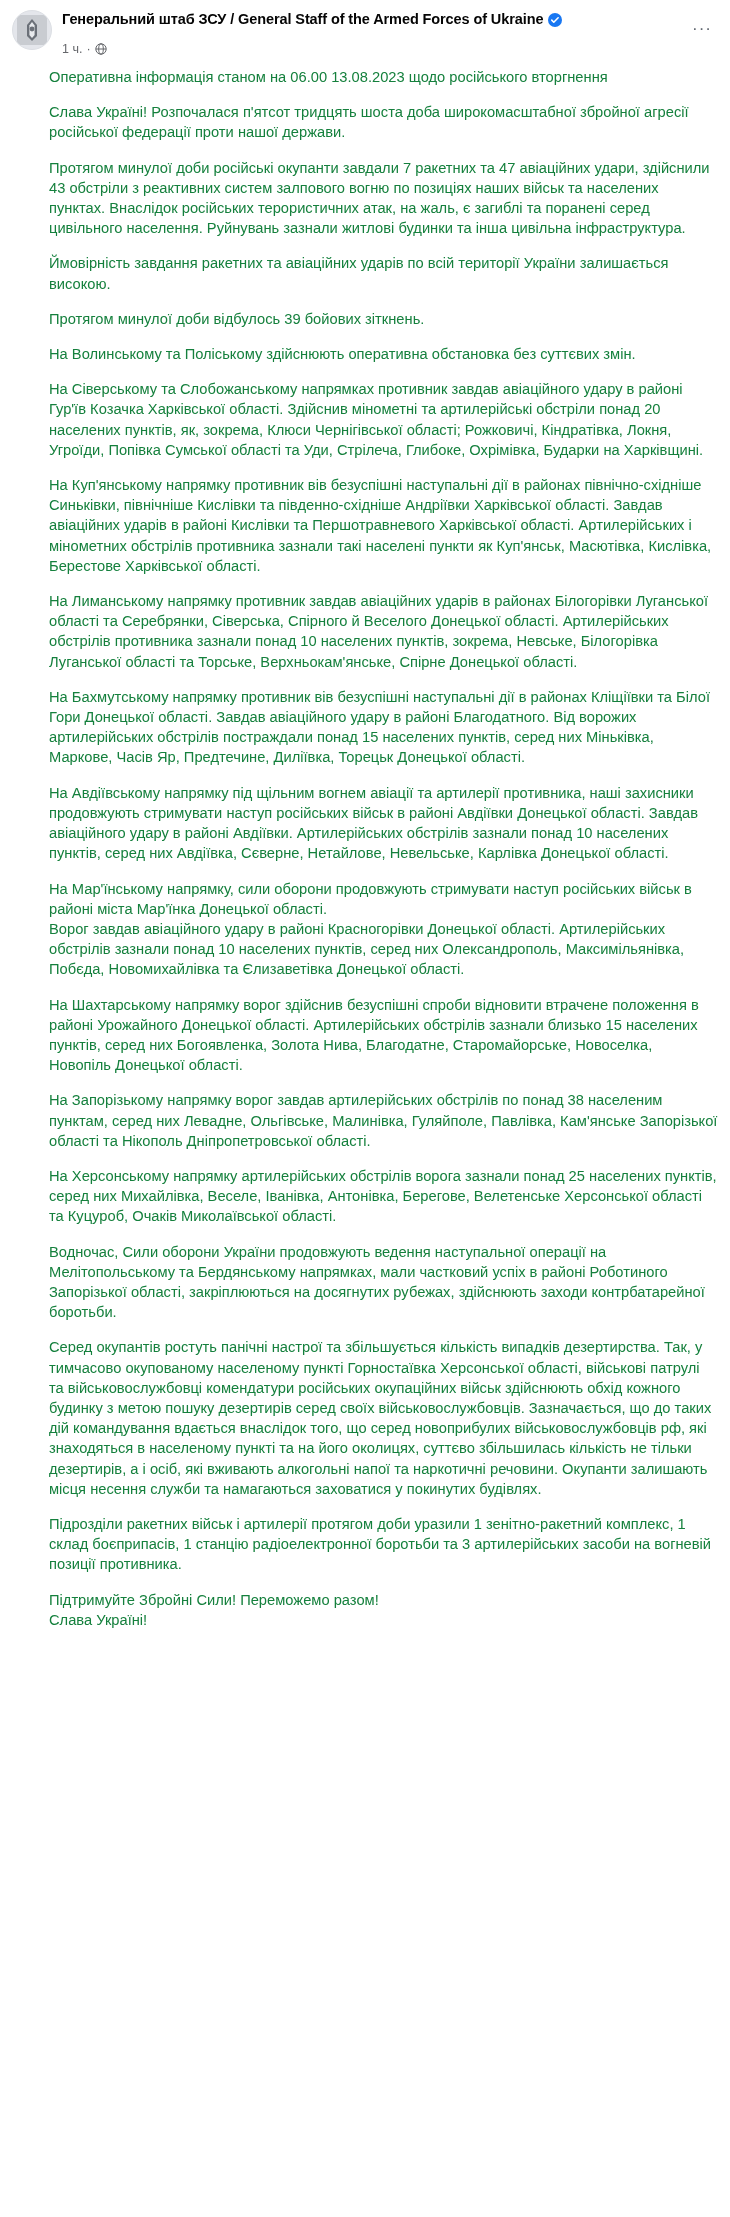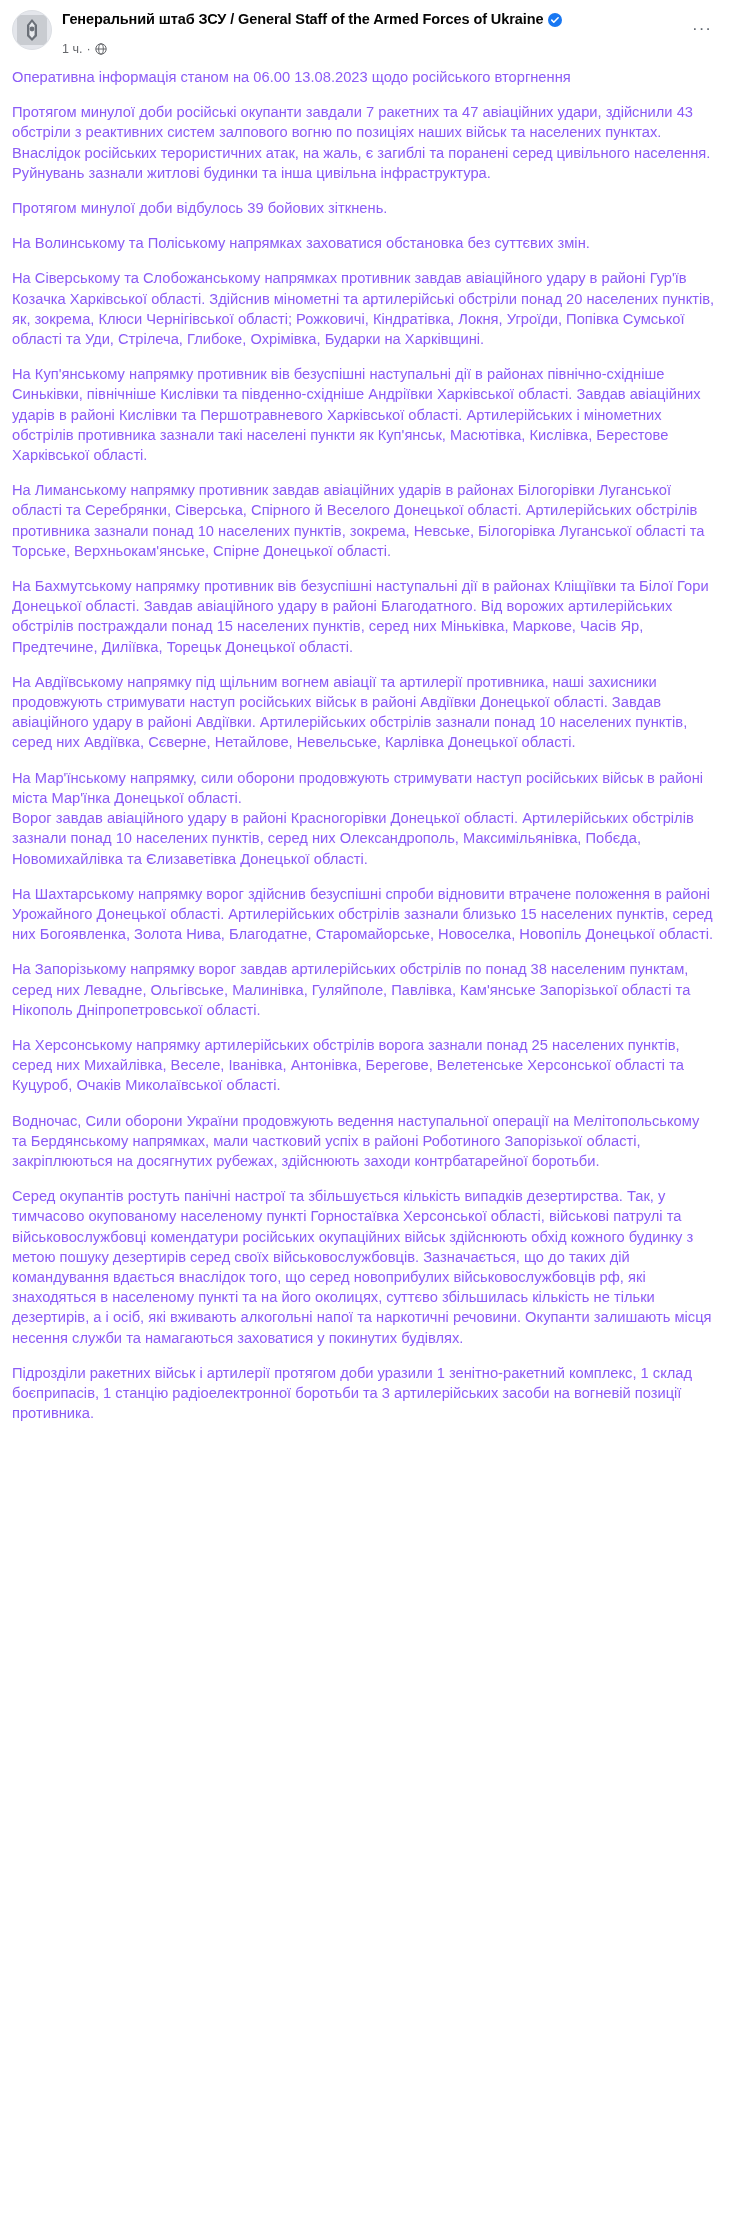--- a/index.html
+++ b/index.html
@@ -99,21 +99,22 @@
     line-height: 1;
     margin-top: 2px;
     cursor: pointer;
   }
 
   
   .post-body {
     padding: 10px 12px 14px 12px;
     font-size: 14.7px;
     line-height: 20.2px;
-    color: #8b5cf6;
+    color: #15803d;
+    margin-left: 37px;
   }
   .post-body p {
     margin: 0 0 15px 0;
     white-space: pre-wrap;
   }
   .post-body p:last-child {
     margin-bottom: 0;
   }
 </style>
 </head>
@@ -155,31 +156,35 @@
           </svg>
         </span>
       </div>
     </div>
 
     <div class="menu-dots">···</div>
   </div>
 
   <div class="post-body">
     <p>Оперативна інформація станом на 06.00 13.08.2023 щодо російського вторгнення</p>
+    <p>Слава Україні! Розпочалася п'ятсот тридцять шоста доба широкомасштабної збройної агресії російської федерації проти нашої держави.</p>
     <p>Протягом минулої доби російські окупанти завдали 7 ракетних та 47 авіаційних удари, здійснили 43 обстріли з реактивних систем залпового вогню по позиціях наших військ та населених пунктах. Внаслідок російських терористичних атак, на жаль, є загиблі та поранені серед цивільного населення. Руйнувань зазнали житлові будинки та інша цивільна інфраструктура.</p>
+    <p>Ймовірність завдання ракетних та авіаційних ударів по всій території України залишається високою.</p>
     <p>Протягом минулої доби відбулось 39 бойових зіткнень.</p>
-    <p>На Волинському та Поліському напрямках заховатися обстановка без суттєвих змін.</p>
+    <p>На Волинському та Поліському здійснюють оперативна обстановка без суттєвих змін.</p>
     <p>На Сіверському та Слобожанському напрямках противник завдав авіаційного удару в районі Гур'їв Козачка Харківської області. Здійснив мінометні та артилерійські обстріли понад 20 населених пунктів, як, зокрема, Клюси Чернігівської області; Рожковичі, Кіндратівка, Локня, Угроїди, Попівка Сумської області та Уди, Стрілеча, Глибоке, Охрімівка, Бударки на Харківщині.</p>
     <p>На Куп'янському напрямку противник вів безуспішні наступальні дії в районах північно-східніше Синьківки, північніше Кислівки та південно-східніше Андріївки Харківської області. Завдав авіаційних ударів в районі Кислівки та Першотравневого Харківської області. Артилерійських і мінометних обстрілів противника зазнали такі населені пункти як Куп'янськ, Масютівка, Кислівка, Берестове Харківської області.</p>
     <p>На Лиманському напрямку противник завдав авіаційних ударів в районах Білогорівки Луганської області та Серебрянки, Сіверська, Спірного й Веселого Донецької області. Артилерійських обстрілів противника зазнали понад 10 населених пунктів, зокрема, Невське, Білогорівка Луганської області та Торське, Верхньокам'янське, Спірне Донецької області.</p>
     <p>На Бахмутському напрямку противник вів безуспішні наступальні дії в районах Кліщіївки та Білої Гори Донецької області. Завдав авіаційного удару в районі Благодатного. Від ворожих артилерійських обстрілів постраждали понад 15 населених пунктів, серед них Міньківка, Маркове, Часів Яр, Предтечине, Диліївка, Торецьк Донецької області.</p>
     <p>На Авдіївському напрямку під щільним вогнем авіації та артилерії противника, наші захисники  продовжують стримувати наступ російських військ в районі Авдіївки Донецької області. Завдав авіаційного удару в районі Авдіївки. Артилерійських обстрілів зазнали понад 10 населених пунктів, серед них Авдіївка, Сєверне, Нетайлове, Невельське, Карлівка Донецької області.</p>
     <p>На Мар'їнському напрямку, сили оборони продовжують стримувати наступ російських військ в районі міста Мар'їнка Донецької області.
 Ворог завдав авіаційного удару в районі Красногорівки Донецької області. Артилерійських обстрілів зазнали понад 10 населених пунктів, серед них Олександрополь, Максимільянівка, Побєда, Новомихайлівка та Єлизаветівка Донецької області.</p>
     <p>На Шахтарському напрямку ворог здійснив безуспішні спроби відновити втрачене положення в районі Урожайного Донецької області. Артилерійських обстрілів зазнали близько 15 населених пунктів, серед них Богоявленка, Золота Нива, Благодатне, Старомайорське, Новоселка, Новопіль Донецької області.</p>
     <p>На Запорізькому напрямку ворог завдав артилерійських обстрілів по понад 38 населеним пунктам, серед них Левадне, Ольгівське, Малинівка, Гуляйполе, Павлівка, Кам'янське Запорізької області та Нікополь Дніпропетровської області.</p>
     <p>На Херсонському напрямку артилерійських обстрілів ворога зазнали понад 25 населених пунктів, серед них Михайлівка, Веселе, Іванівка, Антонівка, Берегове, Велетенське Херсонської області та Куцуроб, Очаків Миколаївської області.</p>
     <p>Водночас, Сили оборони України продовжують ведення наступальної операції на Мелітопольському та Бердянському напрямках, мали частковий успіх в районі Роботиного Запорізької області, закріплюються на досягнутих рубежах, здійснюють заходи контрбатарейної боротьби.</p>
     <p>Серед окупантів ростуть панічні настрої та збільшується кількість випадків дезертирства. Так, у тимчасово окупованому населеному пункті Горностаївка Херсонської області, військові патрулі та військовослужбовці комендатури російських окупаційних військ здійснюють обхід кожного будинку з метою пошуку дезертирів серед своїх військовослужбовців. Зазначається, що до таких дій командування вдається внаслідок того, що серед новоприбулих військовослужбовців рф, які знаходяться в населеному пункті та на його околицях, суттєво збільшилась кількість не тільки дезертирів, а і осіб, які вживають алкогольні напої та наркотичні речовини. Окупанти залишають місця несення служби та намагаються заховатися у покинутих будівлях.</p>
     <p>Підрозділи ракетних військ і артилерії протягом доби уразили 1 зенітно-ракетний комплекс, 1 склад боєприпасів, 1 станцію радіоелектронної боротьби та 3 артилерійських засоби на вогневій позиції противника.</p>
+    <p>Підтримуйте Збройні Сили! Переможемо разом!
+Слава Україні!</p>
   </div>
 
 </div>
 
 </body></html>

